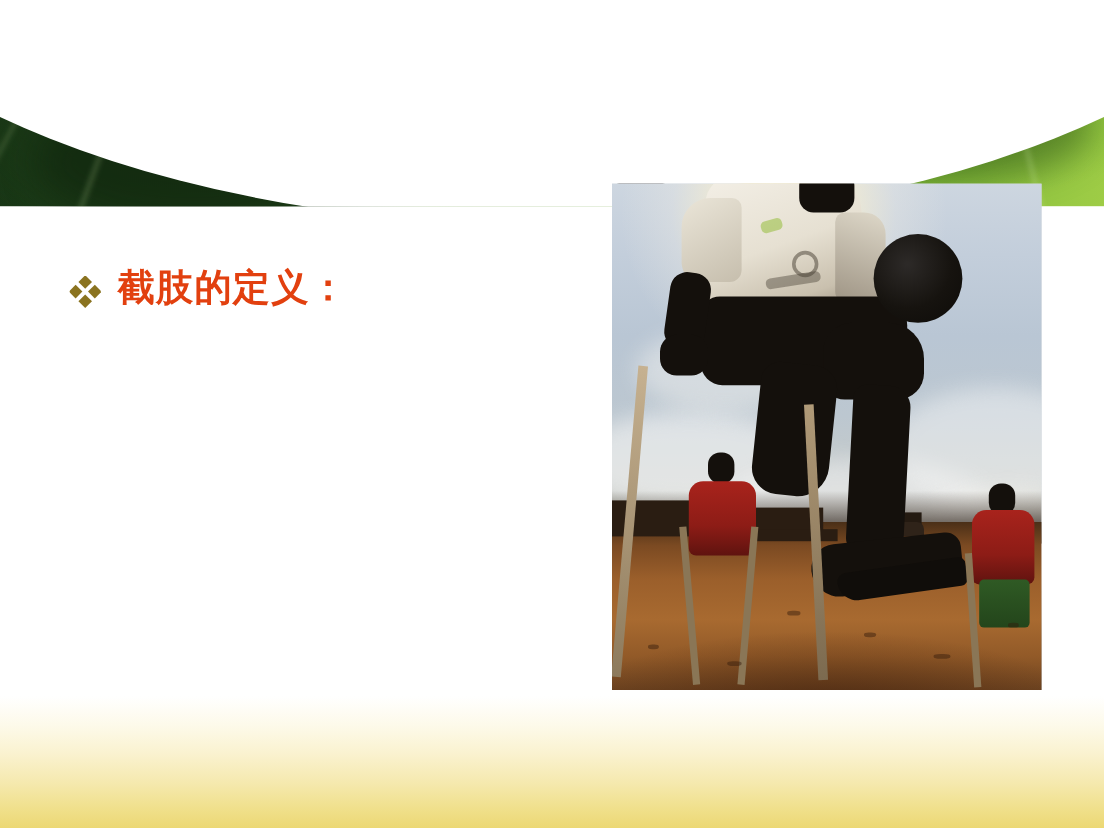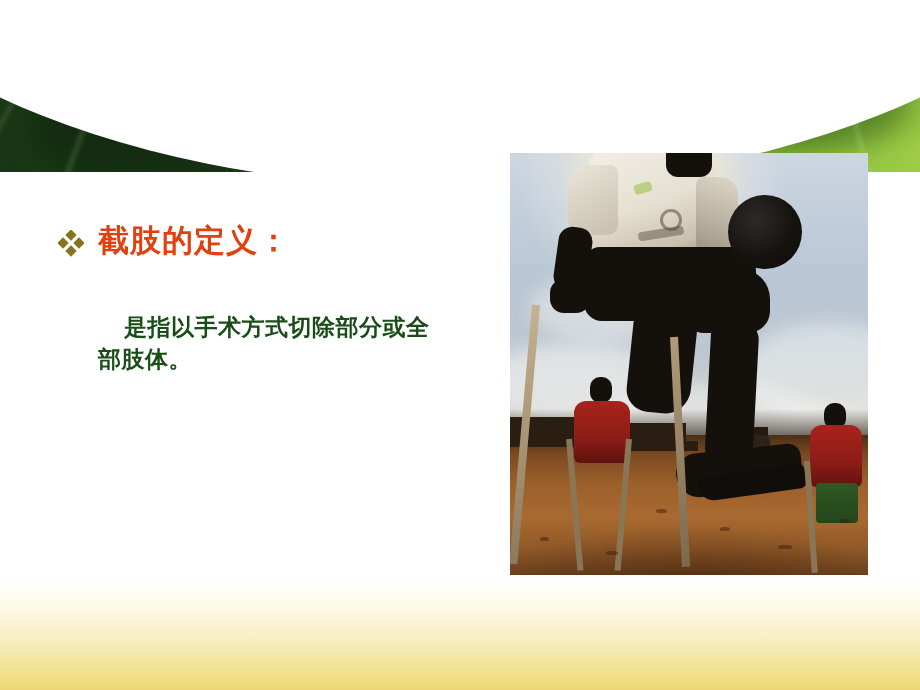--- a/index.html
+++ b/index.html
@@ -12,20 +12,21 @@
     height: 690px;
     overflow: hidden;
     font-family: "Liberation Sans", sans-serif;
   }
   #slide {
     position: relative;
     width: 920px;
     height: 690px;
     background: #ffffff;
     overflow: hidden;
+    text-align: center;
   }
 
   
   #header-band {
     position: absolute;
     left: 0;
     top: 0;
     width: 920px;
     height: 172px;
     overflow: hidden;
@@ -299,21 +300,20 @@
       <svg id="bullet-icon" viewBox="0 0 26 30">
         <g fill="#8a7320">
           <rect x="9" y="1" width="8" height="8" transform="rotate(45 13 5)"></rect>
           <rect x="1" y="9" width="8" height="8" transform="rotate(45 5 13)"></rect>
           <rect x="17" y="9" width="8" height="8" transform="rotate(45 21 13)"></rect>
           <rect x="9" y="17" width="8" height="8" transform="rotate(45 13 21)"></rect>
         </g>
       </svg>
       <div id="heading-text">截肢的定义：</div>
     </div>
-    <div id="body-text">是指以手术方式切除部分或全部肢体。</div>
   </div>
 
   <div id="photo">
     <div class="sky"></div>
 
     <div class="clouds">
       <div class="cloud cl1"></div>
       <div class="cloud cl2"></div>
       <div class="cloud cl3"></div>
       <div class="cloud cl4"></div>

